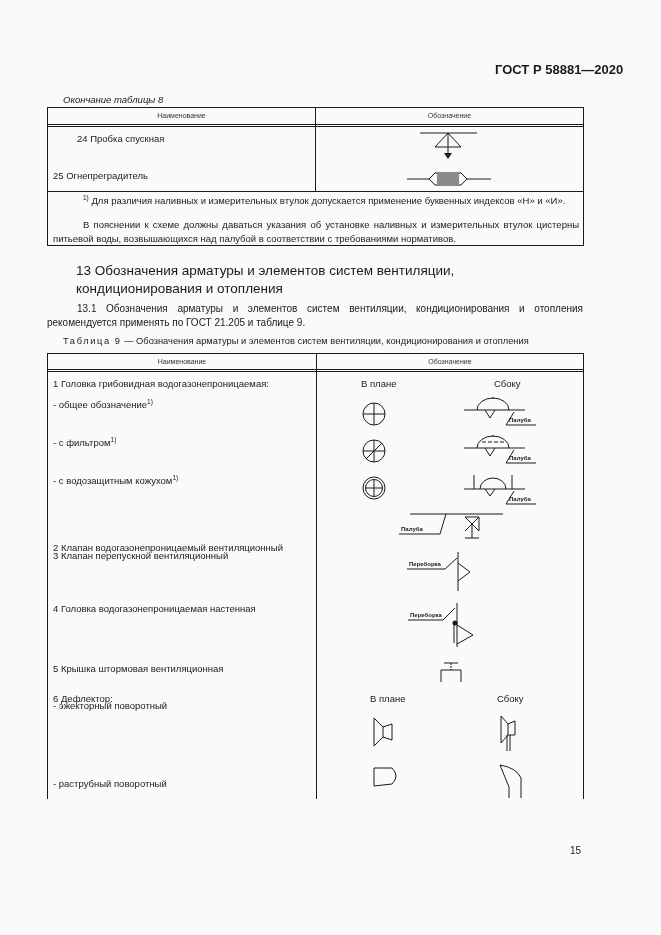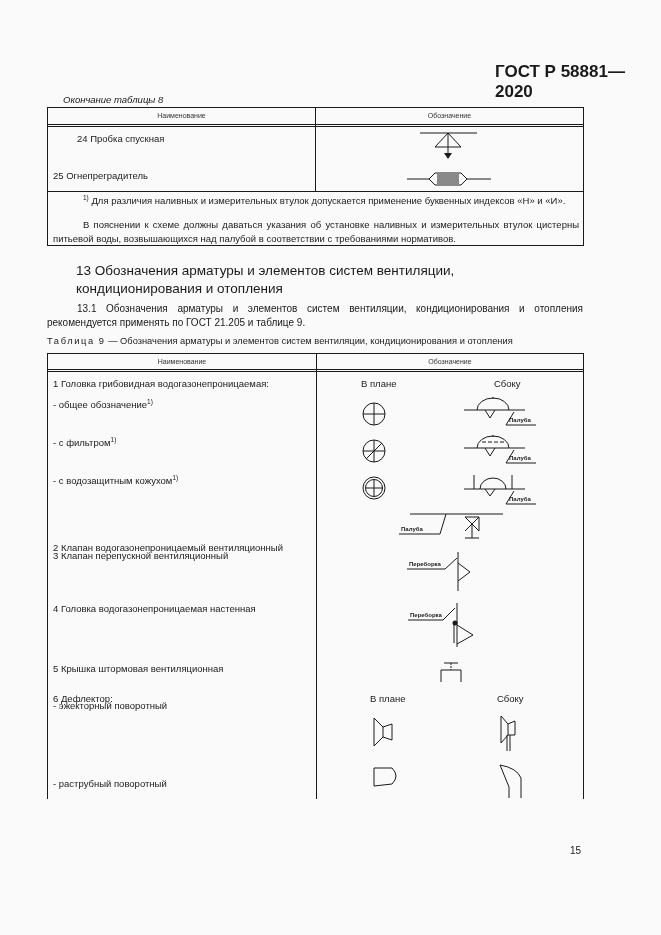--- a/index.html
+++ b/index.html
@@ -5,32 +5,32 @@
     html, body { margin: 0; padding: 0; }
     body {
       width: 661px; height: 935px;
       background: #fafafa;
       position: relative;
       overflow: hidden;
       font-family: "Liberation Sans", "DejaVu Sans", sans-serif;
       color: #1a1a1a;
     }
     .abs { position: absolute; }
-    .doc-code { left: 471px; top: 62px; font-size: 17px; font-weight: bold; padding-left: 24px; }
+    .doc-code { left: 471px; top: 62px; font-size: 13px; font-weight: bold; padding-left: 24px; }
     .table-cont { left: 63px; top: 94px; font-size: 9.5px; font-style: italic; }
     .hline { position: absolute; background: #1a1a1a; height: 1px; }
     .vline { position: absolute; background: #1a1a1a; width: 1px; }
     .th { position: absolute; font-size: 7px; text-align: center; color: #333; }
     .cell-text { position: absolute; font-size: 9.5px; white-space: nowrap; }
     .sup { font-size: 6.5px; vertical-align: super; line-height: 0; }
     .footnote { position: absolute; font-size: 9.5px; line-height: 14px; }
     .h13 { left: 76px; top: 262px; font-size: 13.5px; font-weight: normal; line-height: 18px; width: 480px; }
     .para { left: 47px; top: 302px; width: 536px; font-size: 10px; line-height: 14px; text-align: justify; text-indent: 30px; }
     .tcap { left: 47px; top: 336px; font-size: 9.3px; }
-    .tcap .spaced { letter-spacing: 1.6px; }
+    .tcap .spaced { letter-spacing: 1.6px; margin-left: 16px; }
     .page-num { left: 570px; top: 845px; font-size: 10px; }
     .subhead { position: absolute; font-size: 9.5px; }
     svg.sym { position: absolute; overflow: visible; }
     svg.sym * { vector-effect: non-scaling-stroke; }
     .lbl { font-family: "Liberation Sans", sans-serif; font-size: 6px; font-weight: bold; }
   </style>
 </head>
 <body>
 
 <div class="abs doc-code">ГОСТ Р 58881—2020</div>

